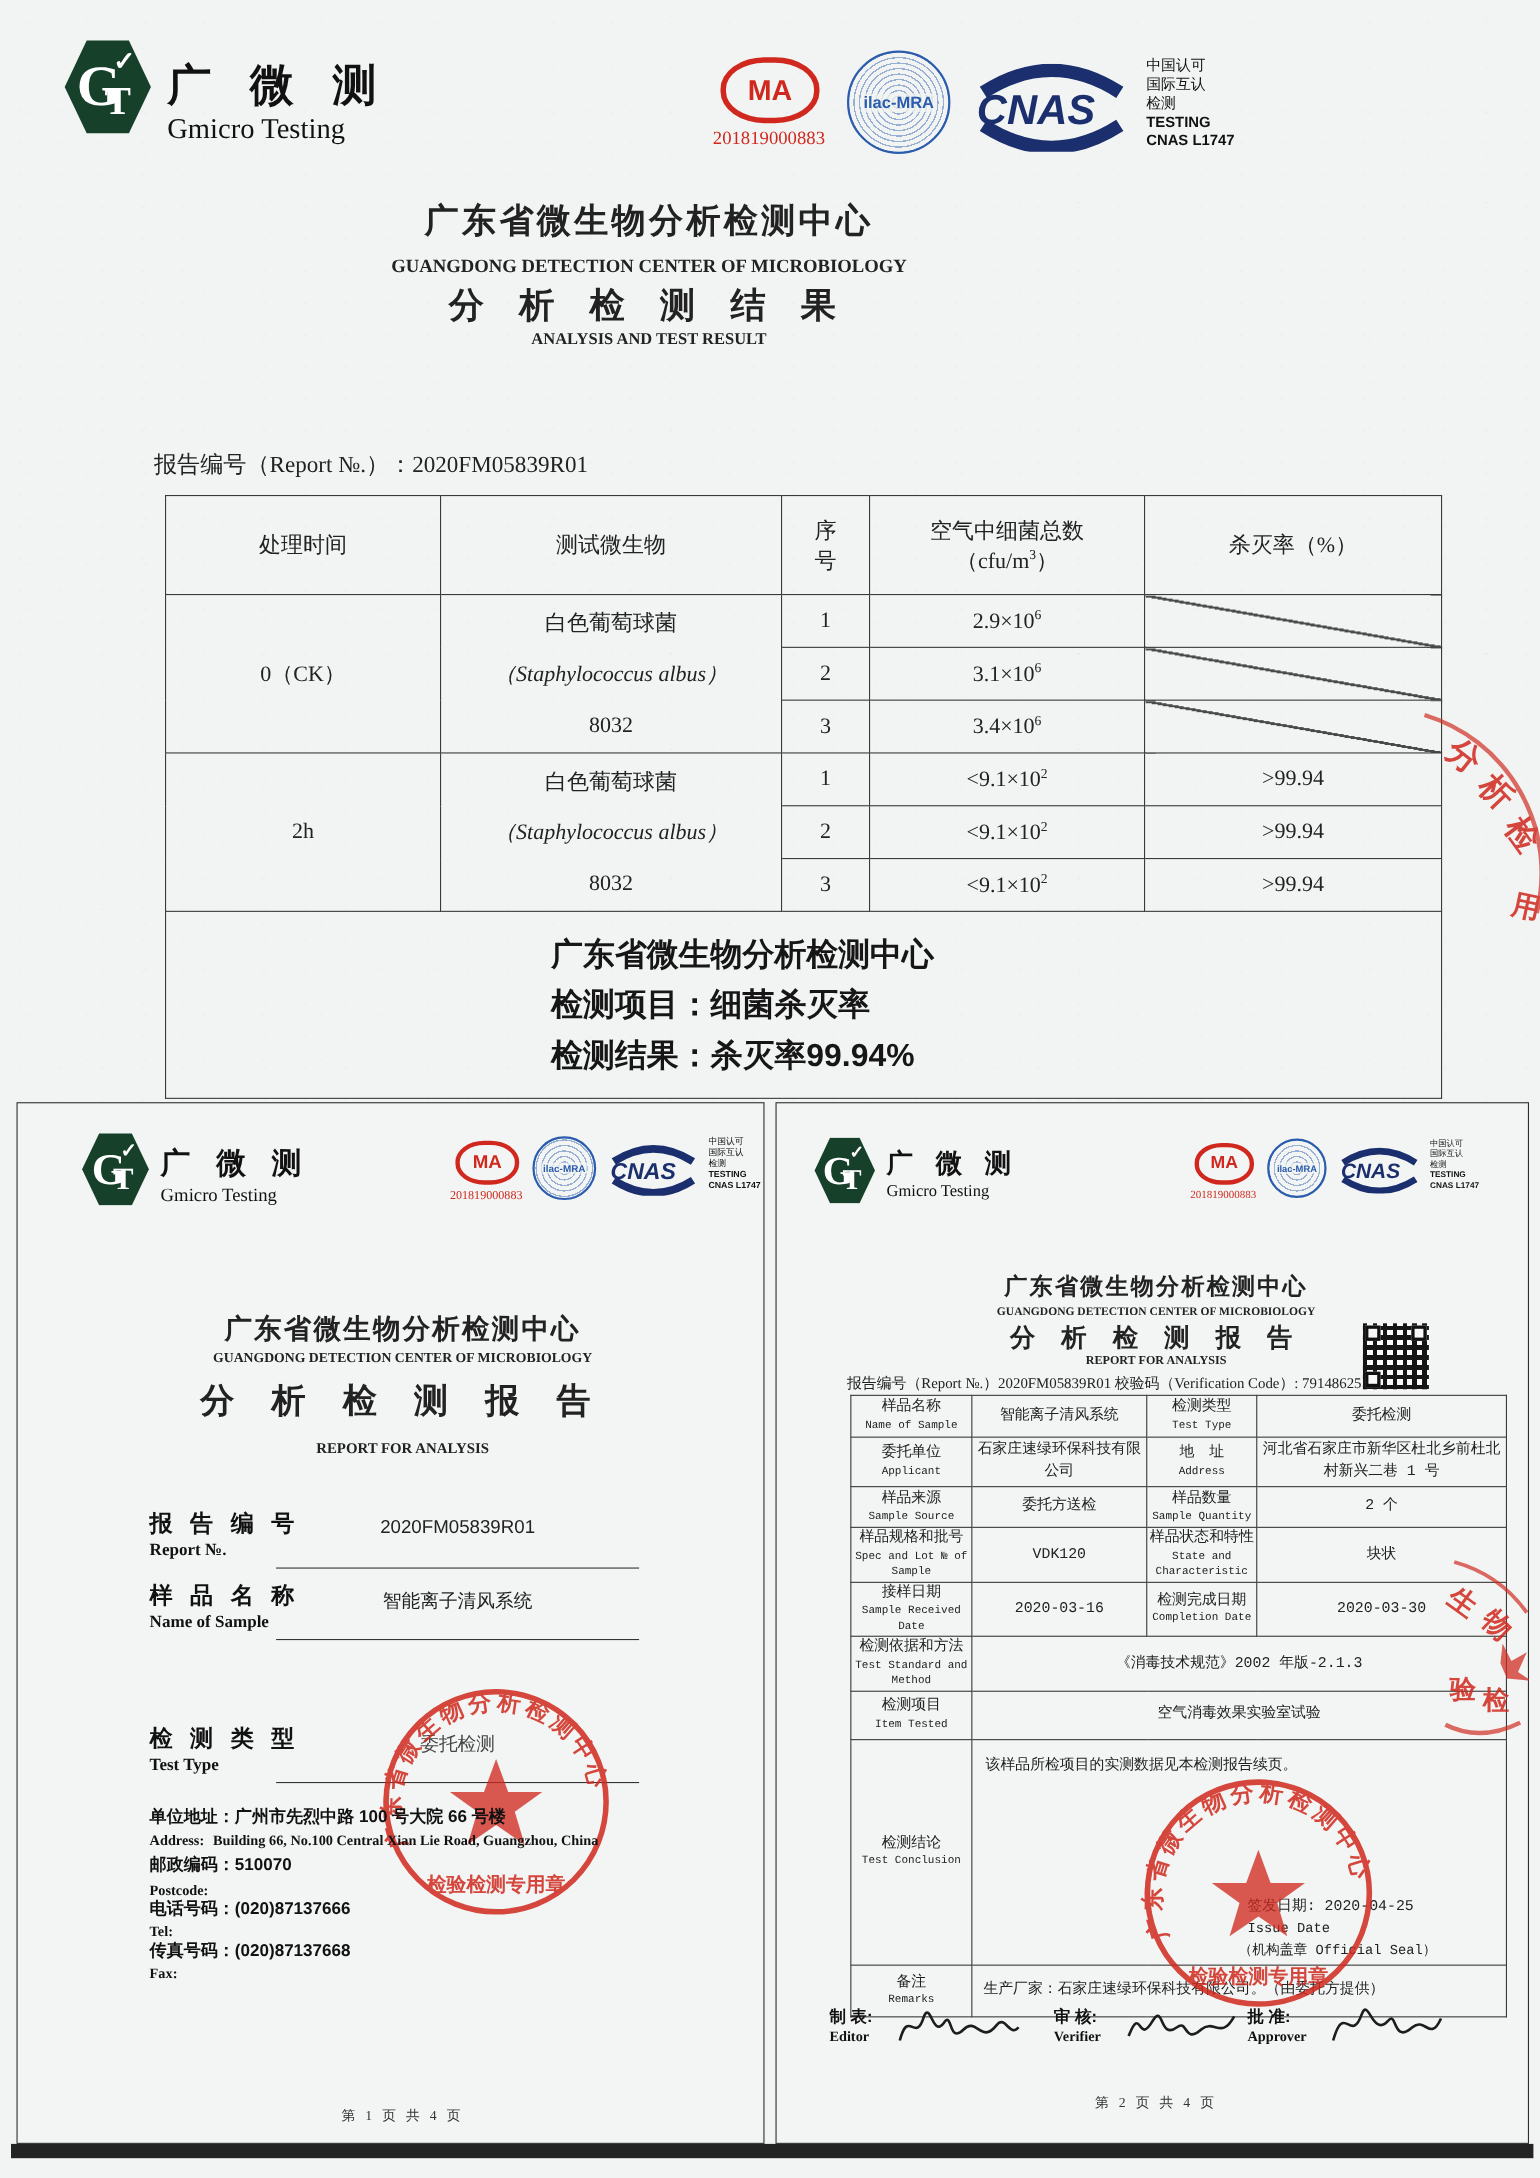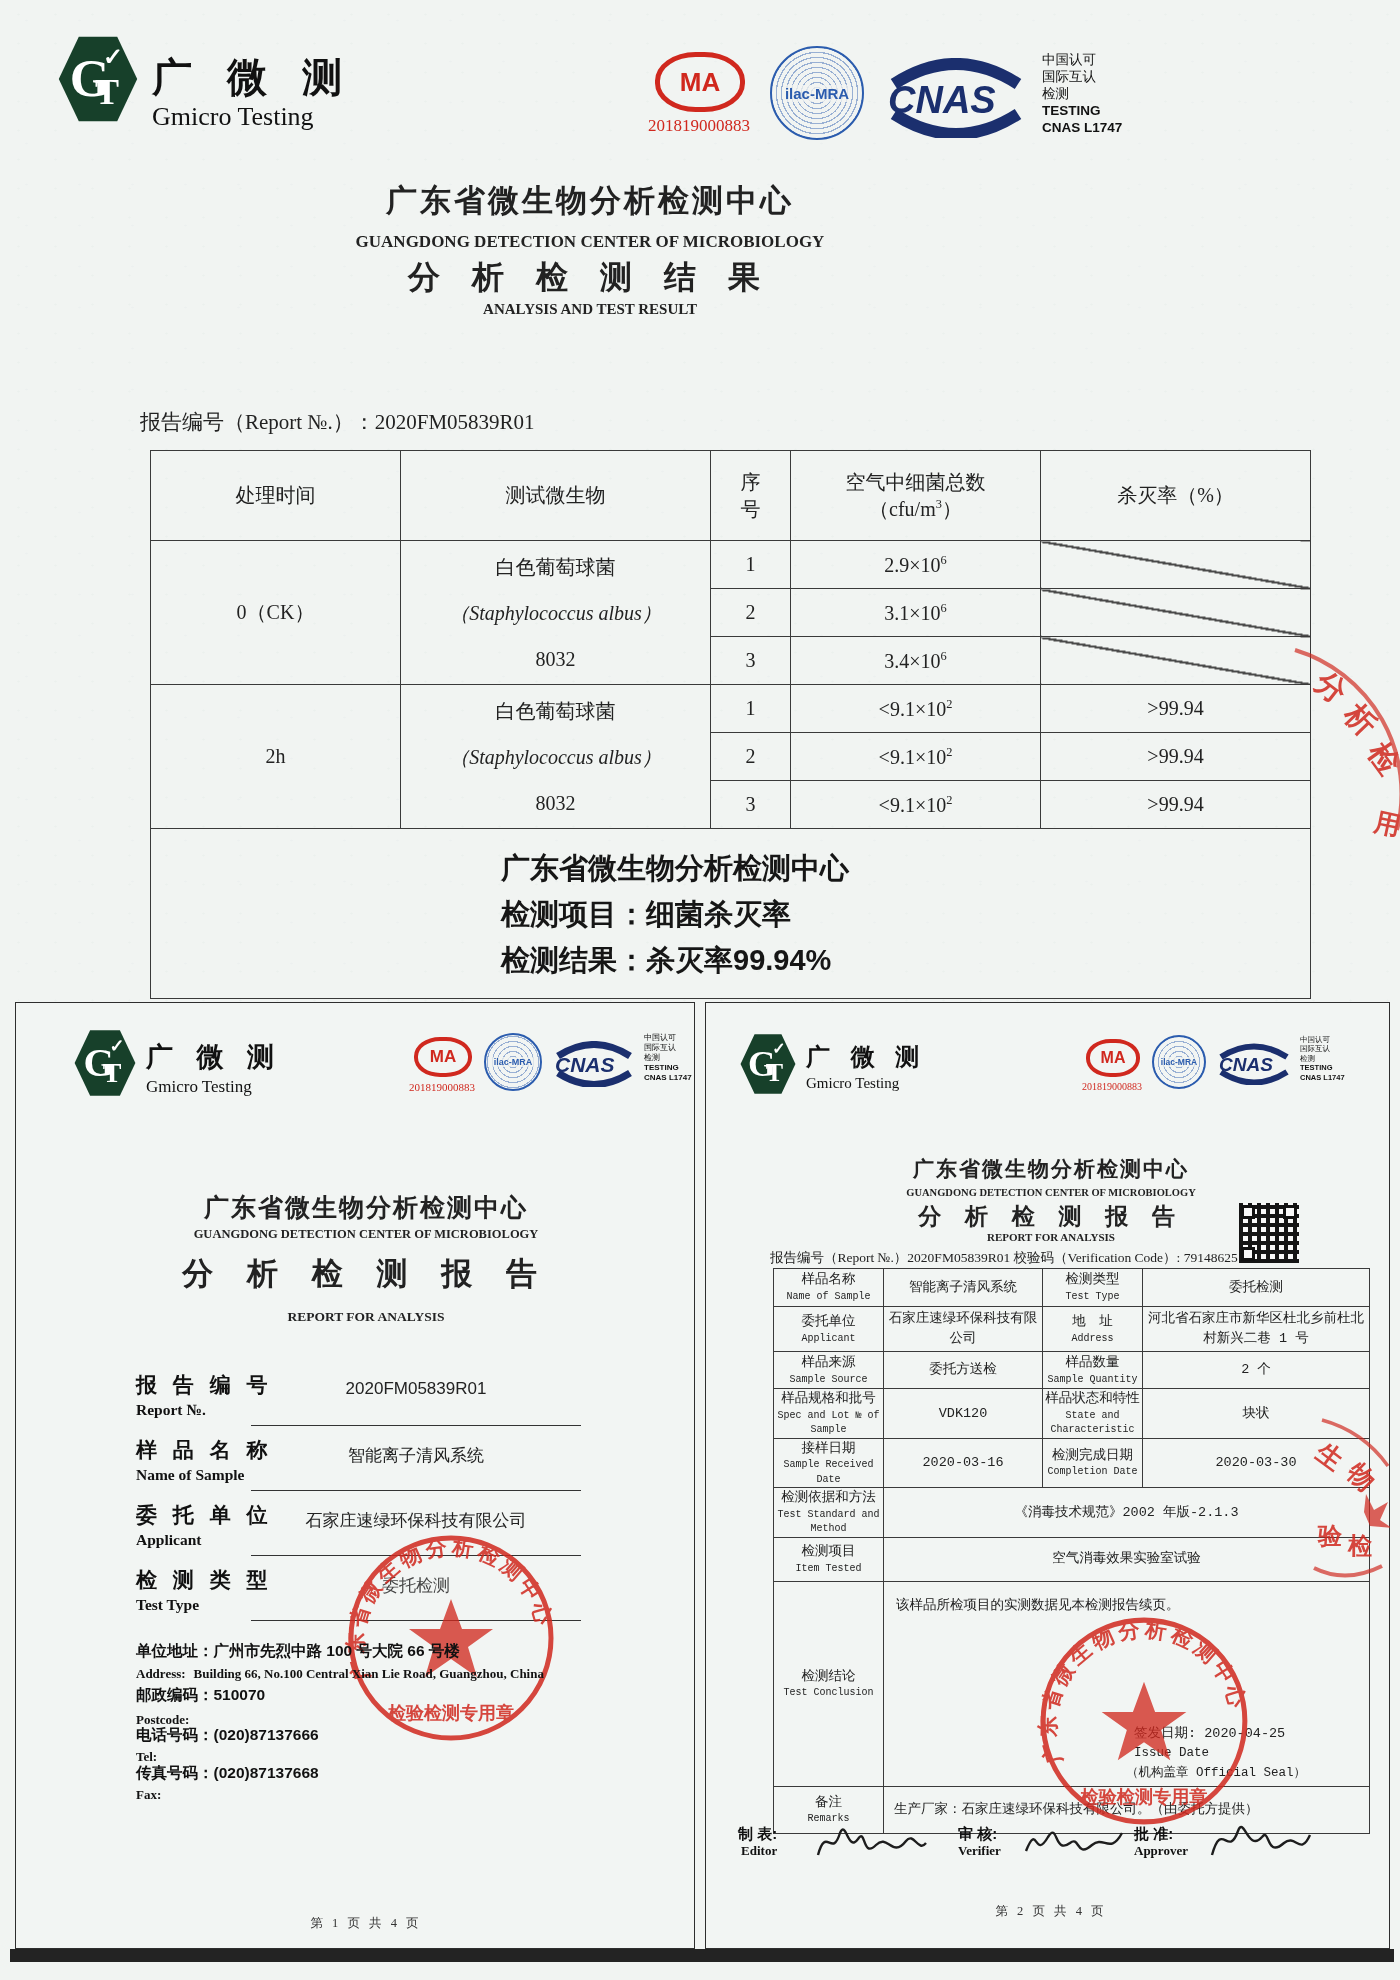--- a/index.html
+++ b/index.html
@@ -240,26 +240,20 @@
       <div class="abs field-label-en" style="left:120px;top:30px;font-size:15.5px;">Report №.</div>
       <div class="abs field-value" style="left:235px;top:8px;width:330px;font-size:17px;">2020FM05839R01</div>
       <div class="abs u-line" style="left:235px;top:54px;width:330px;"></div>
     </div>
     <div class="abs" style="left:0;top:433px;width:680px;height:60px;">
       <div class="abs field-label-cn" style="left:120px;top:0;font-size:21px;letter-spacing:5px;">样 品 名 称</div>
       <div class="abs field-label-en" style="left:120px;top:30px;font-size:15.5px;">Name of Sample</div>
       <div class="abs field-value" style="left:235px;top:8px;width:330px;font-size:17px;">智能离子清风系统</div>
       <div class="abs u-line" style="left:235px;top:54px;width:330px;"></div>
     </div>
-    <div class="abs" style="left:0;top:498px;width:680px;height:60px;">
-      <div class="abs field-label-cn" style="left:120px;top:0;font-size:21px;letter-spacing:5px;">委 托 单 位</div>
-      <div class="abs field-label-en" style="left:120px;top:30px;font-size:15.5px;">Applicant</div>
-      <div class="abs field-value" style="left:235px;top:8px;width:330px;font-size:17px;">石家庄速绿环保科技有限公司</div>
-      <div class="abs u-line" style="left:235px;top:54px;width:330px;"></div>
-    </div>
     <div class="abs" style="left:0;top:563px;width:680px;height:60px;">
       <div class="abs field-label-cn" style="left:120px;top:0;font-size:21px;letter-spacing:5px;">检 测 类 型</div>
       <div class="abs field-label-en" style="left:120px;top:30px;font-size:15.5px;">Test Type</div>
       <div class="abs field-value" style="left:235px;top:8px;width:330px;font-size:17px;color:#454545;">委托检测</div>
       <div class="abs u-line" style="left:235px;top:54px;width:330px;"></div>
     </div>
 
     <svg class="stamp-svg" style="left:320px;top:520px;" width="230" height="230" viewBox="0 0 230 230">
       <defs>
           <path id="arc1" d="M38,162 A88,88 0 1 1 192,162"></path>
@@ -447,21 +441,21 @@
     <svg class="stamp-svg" style="left:598px;top:405px;" width="86" height="190" viewBox="0 0 86 190">
       <path d="M18,12 A120,120 0 0 1 84,58" fill="none" stroke="#d0281e" stroke-width="3.5" opacity=".8"></path>
       <text x="10" y="48" font-size="26" font-weight="bold" fill="#d0281e" transform="rotate(36 10 48)">生</text>
       <text x="42" y="66" font-size="26" font-weight="bold" fill="#d0281e" transform="rotate(44 42 66)">物</text>
       <polygon points="62,86 70,102 84,94 76,112 88,120 66,118 60,104" fill="#d0281e" opacity=".85"></polygon>
       <text x="14" y="136" font-size="24" font-weight="bold" fill="#d0281e">验</text>
       <text x="44" y="146" font-size="24" font-weight="bold" fill="#d0281e">检</text>
       <path d="M10,160 Q42,176 78,158" fill="none" stroke="#d0281e" stroke-width="4" opacity=".8"></path>
     </svg>
 
-    <div class="abs" style="left:32px;top:822px;text-align:right;">
+    <div class="abs" style="left:48px;top:822px;">
       <div class="sig-cn">制 表:</div>
       <div class="sig-en">Editor</div>
     </div>
     <svg class="abs" style="left:106px;top:812px;" width="118" height="52" viewBox="0 0 118 52">
       <path d="M6,40 C14,10 20,44 28,18 C34,4 36,38 46,24 C54,12 50,44 64,30 C76,18 80,44 94,26 C102,16 106,38 114,28" fill="none" stroke="#1d1d1d" stroke-width="2.4"></path>
     </svg>
     <div class="abs" style="left:252px;top:822px;">
       <div class="sig-cn">审 核:</div>
       <div class="sig-en">Verifier</div>
     </div>

